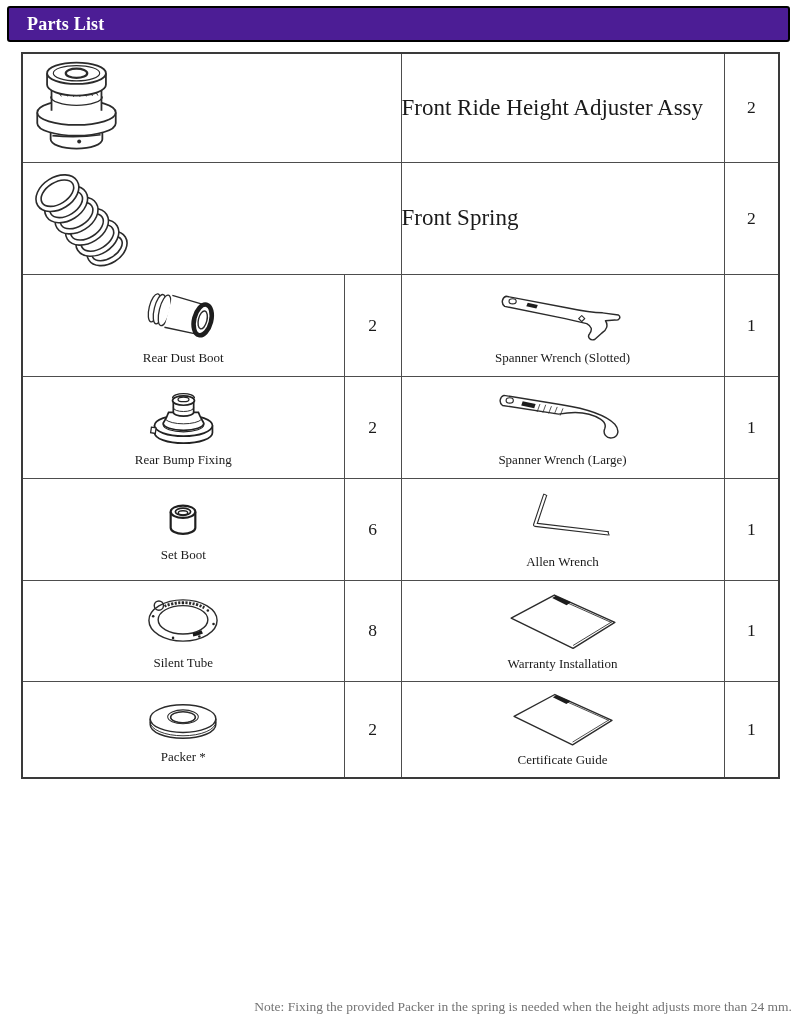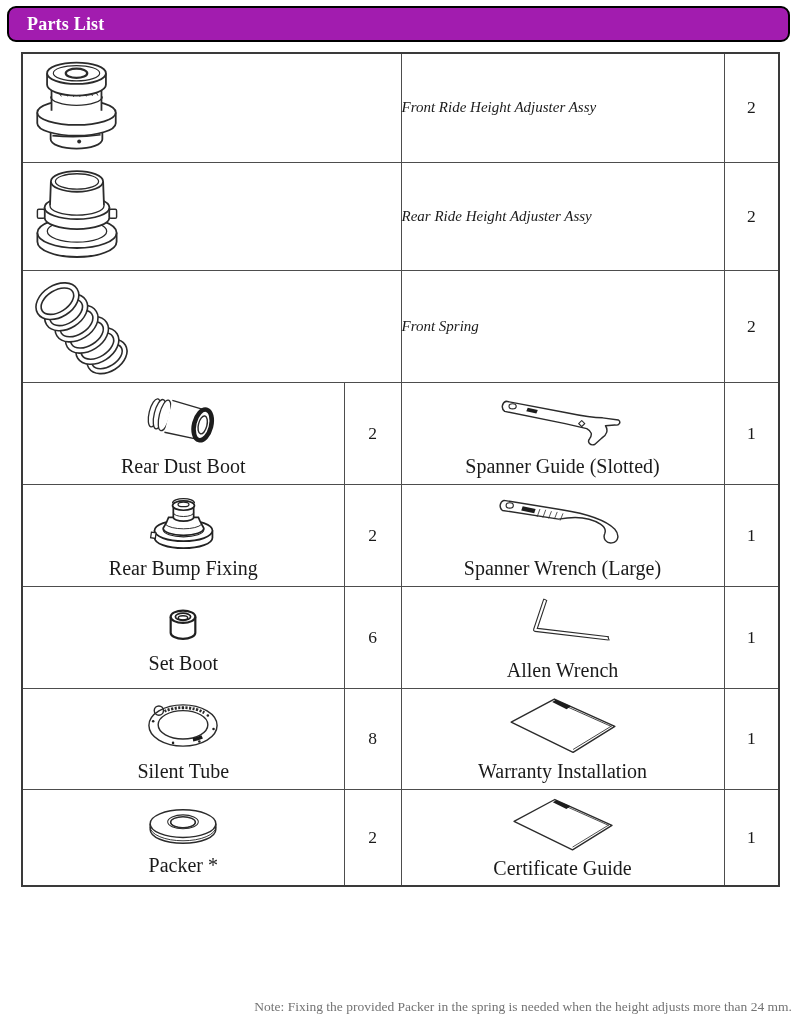--- a/index.html
+++ b/index.html
@@ -3,44 +3,44 @@
 <meta charset="utf-8">
 <style>
   html,body{margin:0;padding:0;background:#fff;}
   .page{
     position:relative;width:797px;height:1024px;background:#ffffff;
     font-family:"Liberation Serif", serif;color:#1a1a1a;overflow:hidden;
   }
   
   .header-bar{
     position:absolute;left:7px;top:6px;width:783px;height:36px;
-    background:#a21caf;border:2px solid #000;border-radius:9px;
+    background:#4c1d95;border:2px solid #000;border-radius:3px;
     box-sizing:border-box;display:flex;align-items:center;
   }
   .header-bar .title{
     color:#fff;font-weight:bold;font-size:18px;padding-left:18px;letter-spacing:.2px;
   }
   
   .parts-table{
     position:absolute;left:21px;top:52px;width:757px;
     border-collapse:collapse;table-layout:fixed;
     border:2px solid #3a3a3a;
   }
   .parts-table td{
     border:1px solid #4d4d4d;padding:0;box-sizing:border-box;vertical-align:middle;
   }
   tr.r1{height:109px;} tr.r2{height:108px;} tr.r3{height:110px;} tr.r4{height:112px;}
   tr.r5{height:102px;} tr.r6{height:102px;} tr.r7{height:102px;} tr.r8{height:101px;} tr.r9{height:97px;}
   .img-cell{text-align:center;}
-  .name-cell{padding-left:22px;font-size:15px;font-style:italic;}
+  .name-cell{padding-left:22px;font-size:23px;}
   .qty-cell{text-align:center;font-size:17.5px;}
   .item-cell{vertical-align:bottom;}
   .item-wrap{display:flex;flex-direction:column;align-items:center;justify-content:flex-end;height:100%;}
   .item-img{flex:1;display:flex;align-items:center;justify-content:center;width:100%;}
-  .item-caption{font-size:20px;line-height:1;padding-bottom:7px;}
+  .item-caption{font-size:13px;line-height:1;padding-bottom:7px;}
   svg.part{display:block;}
   
   .footnote{
     position:absolute;left:0;top:999px;width:792px;text-align:right;
     font-size:13.5px;color:#737373;
   }
   .defs-holder{position:absolute;width:0;height:0;overflow:hidden;}
 </style>
 </head>
 <body>
@@ -248,29 +248,20 @@
 
       <tr class="r1">
         <td class="img-cell" colspan="2">
           <svg class="part" width="107" height="100">
               <use href="#sym-adj-front"></use>
             </svg>
         </td>
         <td class="name-cell">Front Ride Height Adjuster Assy</td>
         <td class="qty-cell">2</td>
       </tr>
-      <tr class="r2">
-        <td class="img-cell" colspan="2">
-          <svg class="part" width="108" height="101">
-              <use href="#sym-adj-rear"></use>
-            </svg>
-        </td>
-        <td class="name-cell">Rear Ride Height Adjuster Assy</td>
-        <td class="qty-cell">2</td>
-      </tr>
       <tr class="r4">
         <td class="img-cell" colspan="2">
           <svg class="part" width="120" height="106">
               <use href="#sym-spring-rear"></use>
             </svg>
         </td>
         <td class="name-cell">Front Spring</td>
         <td class="qty-cell">2</td>
       </tr>
 
@@ -286,21 +277,21 @@
           </div>
         </td>
         <td class="qty-cell">2</td>
         <td class="item-cell">
           <div class="item-wrap">
             <div class="item-img">
                 <svg class="part" width="140" height="72">
                   <use href="#sym-wrench-slotted"></use>
                 </svg>
               </div>
-            <div class="item-caption">Spanner Guide (Slotted)</div>
+            <div class="item-caption">Spanner Wrench (Slotted)</div>
           </div>
         </td>
         <td class="qty-cell">1</td>
       </tr>
 
       <tr class="r6">
         <td class="item-cell">
           <div class="item-wrap">
             <div class="item-img">
                 <svg class="part" width="87" height="72">

